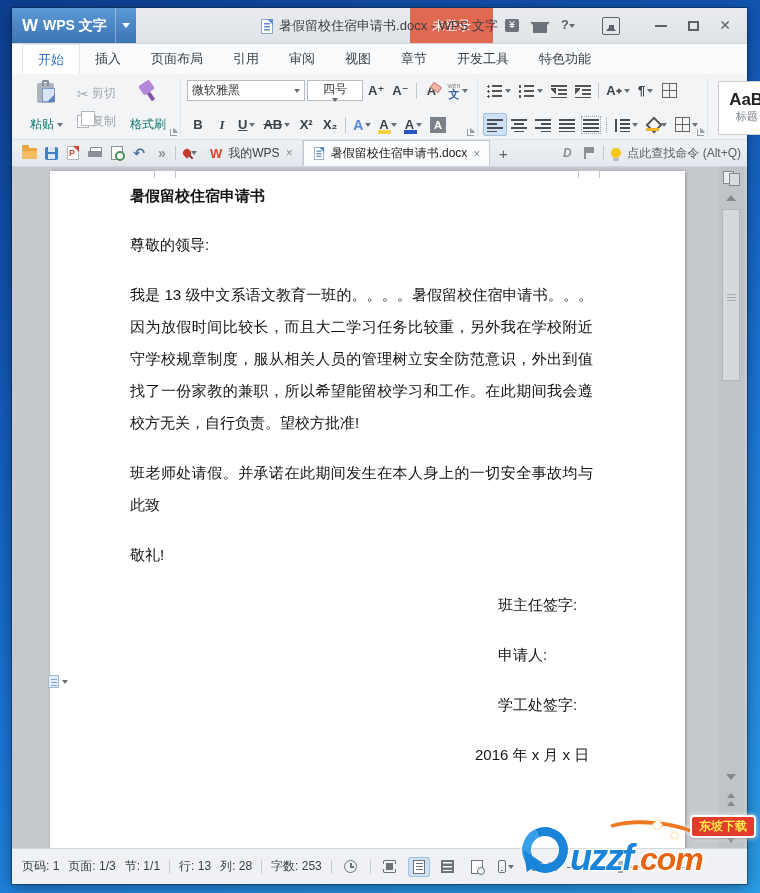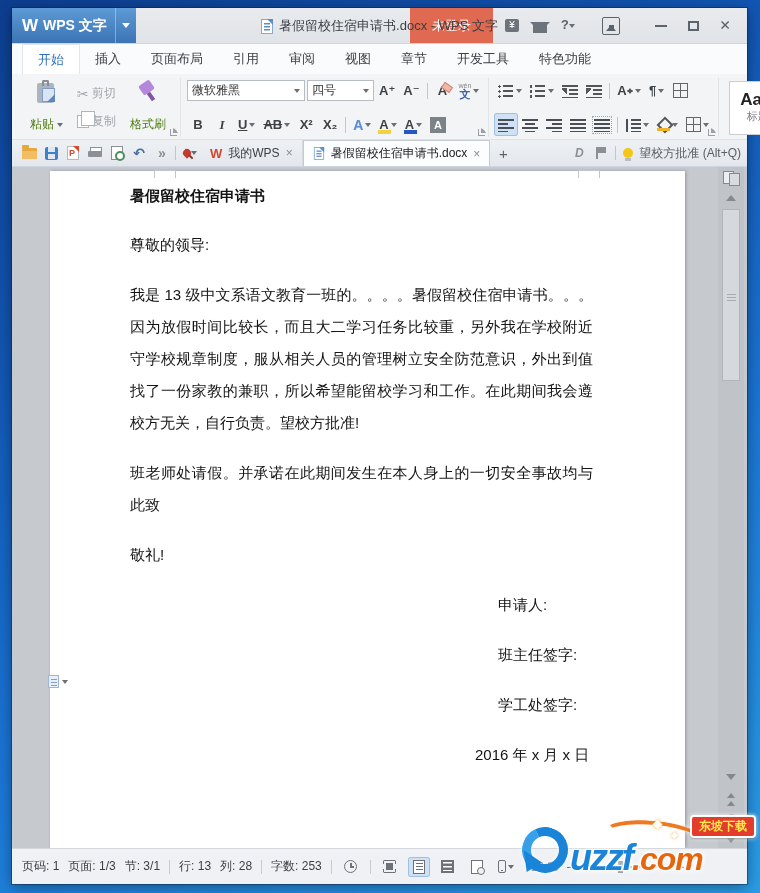--- a/index.html
+++ b/index.html
@@ -43,21 +43,21 @@
   
   .ribtabs { height:30px; background:#fafbfc; display:flex; align-items:stretch; padding-left:10px; flex:0 0 auto; }
   .rtab { display:flex; align-items:center; padding:0 15px; font-size:13px; color:#3c4046; cursor:pointer; }
   .rtab.active { background:#fff; color:#2f72b8; border:1px solid #e4e7ea; border-bottom:none; }
 
   
   .ribbon { height:66px; background:#f3f4f6; border-bottom:1px solid #dfe2e6; display:flex; align-items:stretch; padding:4px 0 2px 4px; flex:0 0 auto; position:relative; }
   .rgroup { display:flex; flex-direction:column; justify-content:space-between; padding:2px 6px; position:relative; }
   .rgroup + .rgroup { border-left:1px solid #e2e5e8; }
   .rrow { display:flex; align-items:center; gap:2px; }
-  .rbtn { display:flex; align-items:center; gap:3px; padding:2px 4px; font-size:12px; color:#4d7c0f; border-radius:2px; cursor:pointer; white-space:nowrap; }
+  .rbtn { display:flex; align-items:center; gap:3px; padding:2px 4px; font-size:12px; color:#0f766e; border-radius:2px; cursor:pointer; white-space:nowrap; }
   .rbtn.disabled { color:#a2a7ad; }
   .bigcol { display:flex; flex-direction:column; align-items:center; justify-content:space-between; cursor:pointer; padding:0 4px; }
   .clipboard { width:22px; height:24px; position:relative; }
   .clipboard .bd { position:absolute; left:1px; top:3px; width:17px; height:20px; background:#aeb4bd; border-radius:2px; }
   .clipboard .cl { position:absolute; left:6px; top:0; width:7px; height:6px; border:2px solid #878d95; border-bottom:none; border-radius:2px 2px 0 0; }
   .clipboard .pg { position:absolute; left:6px; top:8px; width:13px; height:14px; background:#dbe4f2; border:1px solid #7e9cc8; }
   .clipboard .pg:after { content:""; position:absolute; right:-1px; bottom:-1px; border:4px solid #5b86c0; border-top-color:transparent; border-left-color:transparent; }
   .scis { color:#a2a7ad; font-size:14px; }
   .copyic { width:12px; height:13px; border:1.5px solid #b0b5bb; background:#fff; position:relative; }
   .copyic:before { content:""; position:absolute; left:3px; top:-5px; width:12px; height:13px; border:1.5px solid #b0b5bb; background:#fff; }
@@ -321,21 +321,21 @@
       </div>
       <span class="launcher"></span>
     </div>
 
     <div class="rgroup">
       <div class="rrow">
         <span class="combo" style="width:118px;">
             <span>微软雅黑</span>
             <span class="caret g sm"></span>
           </span>
-        <span class="combo" style="width:67px;">
+        <span class="combo" style="width:56px;flex-direction:column;">
             <span>四号</span>
             <span class="caret g sm"></span>
           </span>
         <span class="fbtn">A⁺</span>
         <span class="fbtn">A⁻</span>
         <span class="sep" style="height:16px;margin:0 2px;"></span>
         <span class="fbtn">
             <span class="eraser">A</span>
           </span>
         <span class="fbtn">
@@ -490,40 +490,40 @@
     <span style="flex:1"></span>
     <span class="qi">
         <span class="dicon">D</span>
       </span>
     <span class="qi">
         <span class="flagic"></span>
       </span>
     <span class="sep" style="margin:6px 3px;"></span>
     <span class="bulbtxt">
       <span class="bulb"></span>
-      <span>望校方批准 (Alt+Q)</span>
+      <span>点此查找命令 (Alt+Q)</span>
     </span>
   </div>
 
   <div class="docarea">
     <div class="page">
       <span class="mmark" style="left:104px;"></span>
       <span class="mmark" style="left:528px;"></span>
       <div class="p t">暑假留校住宿申请书</div>
       <div class="p">尊敬的领导:</div>
       <div class="p f">我是 13 级中文系语文教育一班的。。。。暑假留校住宿申请书。。。</div>
       <div class="p f">因为放假时间比较长，而且大二学习任务比较重，另外我在学校附近</div>
       <div class="p f">守学校规章制度，服从相关人员的管理树立安全防范意识，外出到值</div>
       <div class="p f">找了一份家教的兼职，所以希望能留校学习和工作。在此期间我会遵</div>
       <div class="p">校方无关，自行负责。望校方批准!</div>
       <div class="p f">班老师处请假。并承诺在此期间发生在本人身上的一切安全事故均与</div>
       <div class="p">此致</div>
       <div class="p">敬礼!</div>
+      <div class="p sig">班主任签字:</div>
       <div class="p sig">申请人:</div>
-      <div class="p sig">班主任签字:</div>
       <div class="p sig">学工处签字:</div>
       <div class="p sig d">2016 年 x 月 x 日</div>
     </div>
     <div class="smarttag">
       <span class="stdoc"></span>
       <span class="caret g sm"></span>
     </div>
     <div class="vscroll">
       <span class="vsbtn">
           <span class="rdico"></span>
@@ -550,21 +550,21 @@
             <i></i>
             <i></i>
           </span>
         </span>
     </div>
   </div>
 
   <div class="statusbar">
     <span class="st">页码: 1</span>
     <span class="st">页面: 1/3</span>
-    <span class="st">节: 3/1</span>
+    <span class="st">节: 1/1</span>
     <span class="stsep"></span>
     <span class="st">行: 13</span>
     <span class="st">列: 28</span>
     <span class="stsep"></span>
     <span class="st">字数: 253</span>
     <span class="stsep"></span>
     <span class="stico">
         <span class="hist"></span>
       </span>
     <span class="stsep"></span>

